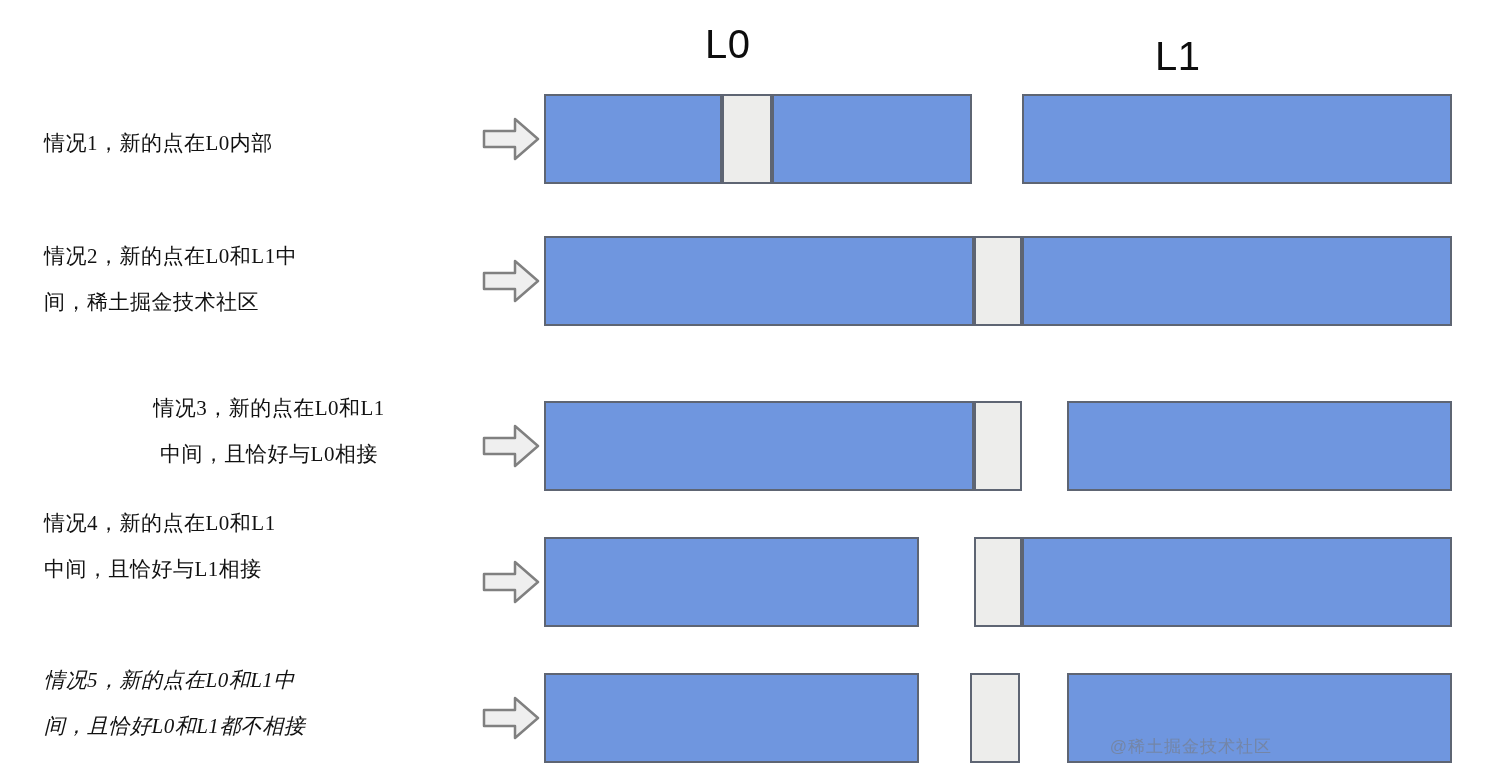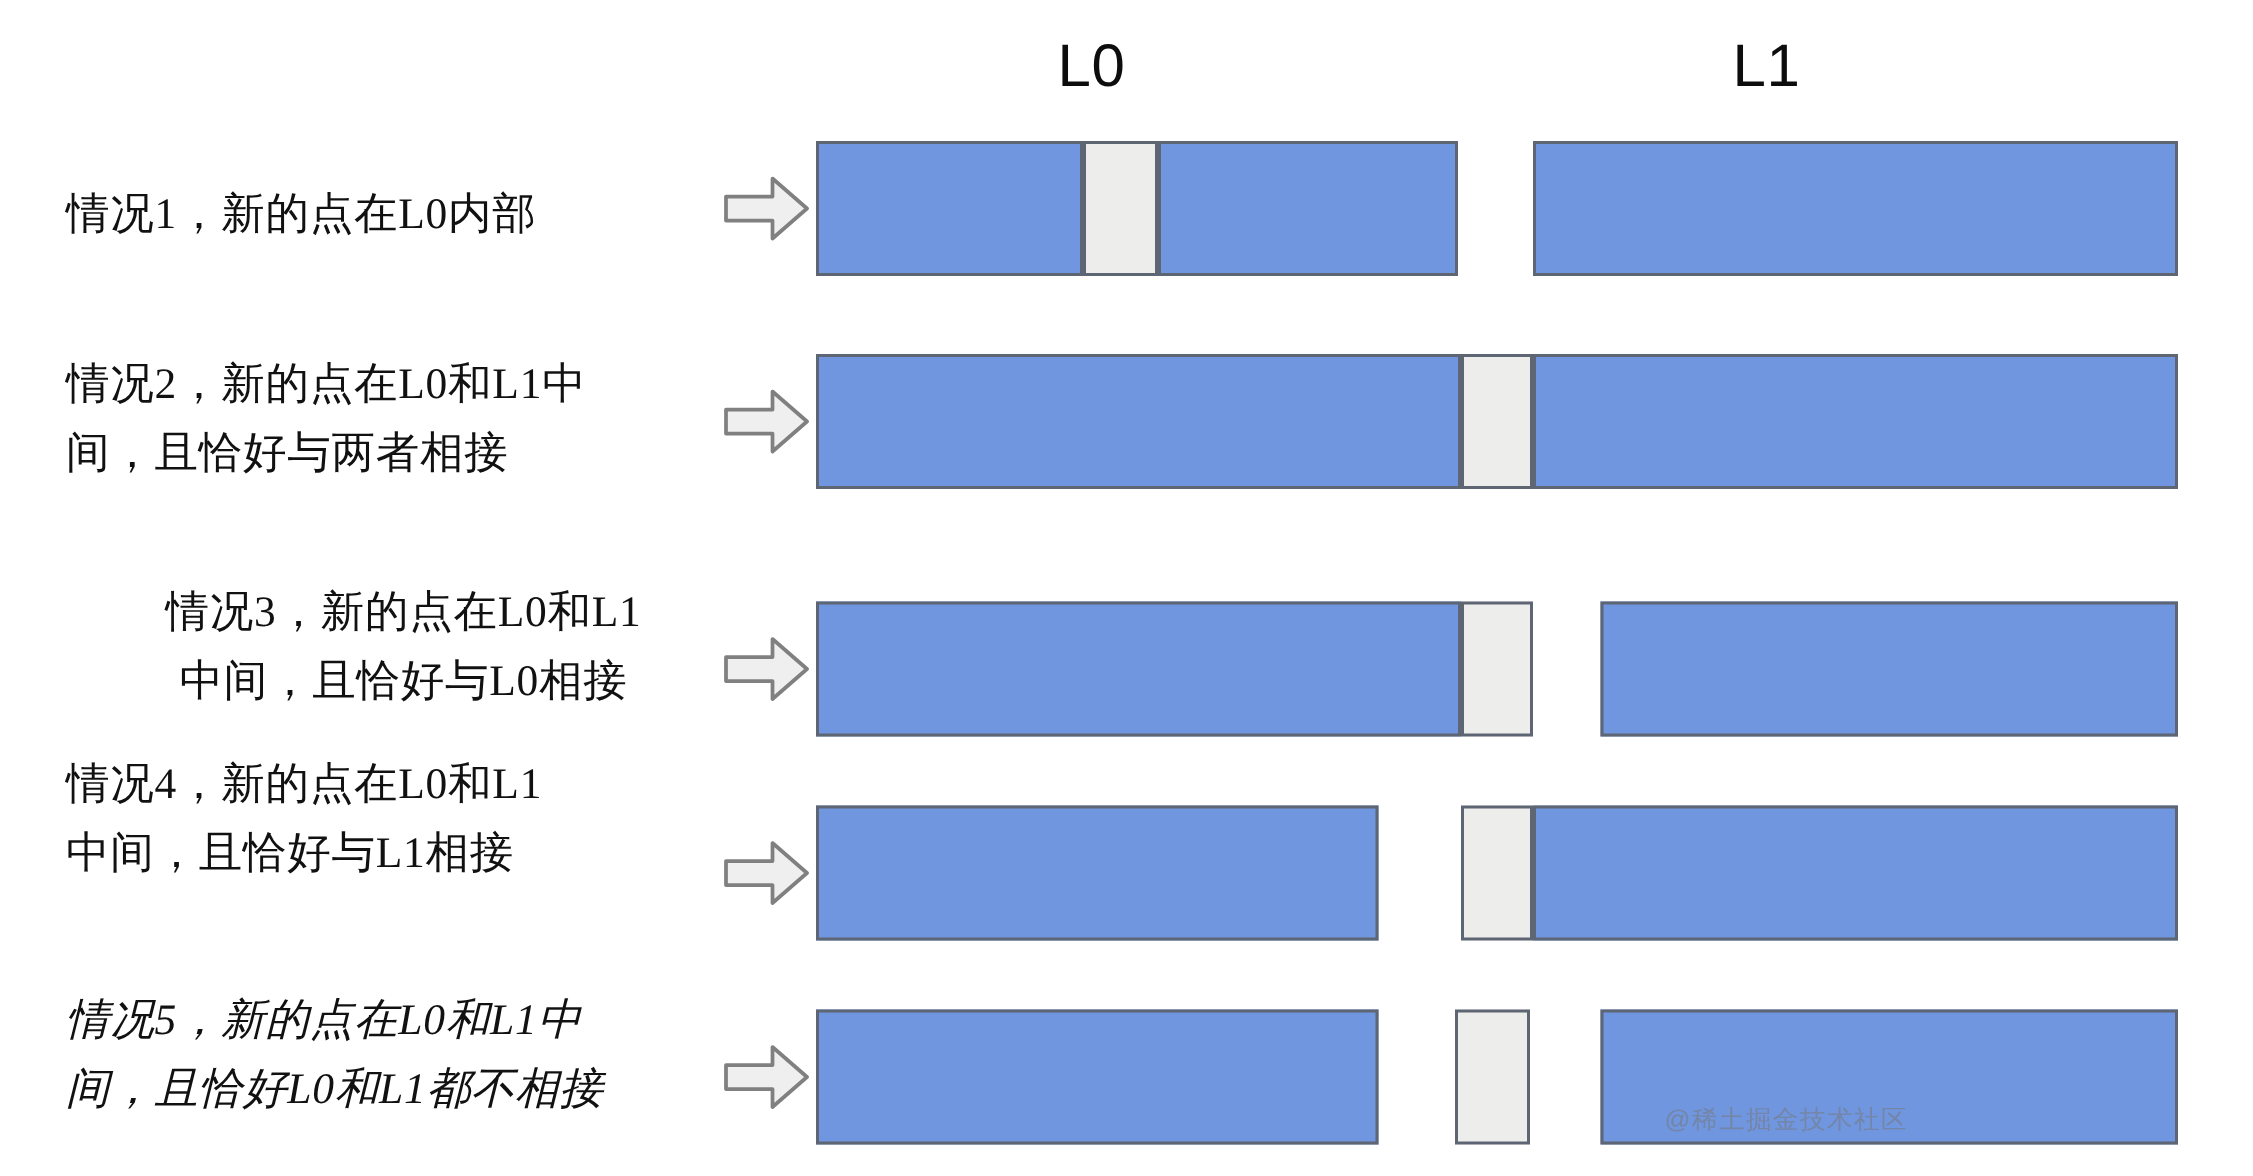--- a/index.html
+++ b/index.html
@@ -28,29 +28,29 @@
   .col-header {
     position: absolute;
     font-family: "Liberation Sans", "DejaVu Sans", sans-serif;
     font-size: 40px;
     line-height: 1;
     color: #0d0d0d;
     letter-spacing: 0.5px;
     white-space: nowrap;
   }
   #hdr-l0 { left: 705px; top: 24px; }
-  #hdr-l1 { left: 1155px; top: 24px; }
+  #hdr-l1 { left: 1155px; top: 36px; }
 
   
   .row-label {
     position: absolute;
     left: 44px;
     width: 450px;
     font-family: "Liberation Serif", "DejaVu Serif", serif;
-    font-size: 29px;
+    font-size: 21px;
     line-height: 46px;
     color: #111111;
     letter-spacing: 0.5px;
     text-align: left;
     white-space: pre-line;
   }
 
   
   .arrow {
     position: absolute;
@@ -94,21 +94,21 @@
       <div class="arrow" style="left: 482px; top: 115px;">
         <svg viewBox="0 0 58 48" xmlns="http://www.w3.org/2000/svg">
           <path d="M2 16 L33 16 L33 4 L56 24 L33 44 L33 32 L2 32 Z" fill="#efefef" stroke="#808080" stroke-width="2.5" stroke-linejoin="round"></path>
         </svg>
       </div>
       <div class="bar blue" style="left: 544px; top: 94px; width: 178px; height: 90px; background: rgb(111, 150, 223); border-color: rgb(94, 101, 115);"></div>
       <div class="bar gray" style="left: 722px; top: 94px; width: 50px; height: 90px; background: rgb(237, 237, 235); border-color: rgb(94, 101, 115);"></div>
       <div class="bar blue" style="left: 772px; top: 94px; width: 200px; height: 90px; background: rgb(111, 150, 223); border-color: rgb(94, 101, 115);"></div>
       <div class="bar blue" style="left: 1022px; top: 94px; width: 430px; height: 90px; background: rgb(111, 150, 223); border-color: rgb(94, 101, 115);"></div>
       <div class="row-label" style="top: 233px;">情况2，新的点在L0和L1中
-间，且恰好与两者相接</div>
+间，稀土掘金技术社区</div>
       <div class="arrow" style="left: 482px; top: 257px;">
         <svg viewBox="0 0 58 48" xmlns="http://www.w3.org/2000/svg">
           <path d="M2 16 L33 16 L33 4 L56 24 L33 44 L33 32 L2 32 Z" fill="#efefef" stroke="#808080" stroke-width="2.5" stroke-linejoin="round"></path>
         </svg>
       </div>
       <div class="bar blue" style="left: 544px; top: 236px; width: 430px; height: 90px; background: rgb(111, 150, 223); border-color: rgb(94, 101, 115);"></div>
       <div class="bar gray" style="left: 974px; top: 236px; width: 48px; height: 90px; background: rgb(237, 237, 235); border-color: rgb(94, 101, 115);"></div>
       <div class="bar blue" style="left: 1022px; top: 236px; width: 430px; height: 90px; background: rgb(111, 150, 223); border-color: rgb(94, 101, 115);"></div>
       <div class="row-label" style="top: 385px; text-align: center;">情况3，新的点在L0和L1
 中间，且恰好与L0相接</div>

